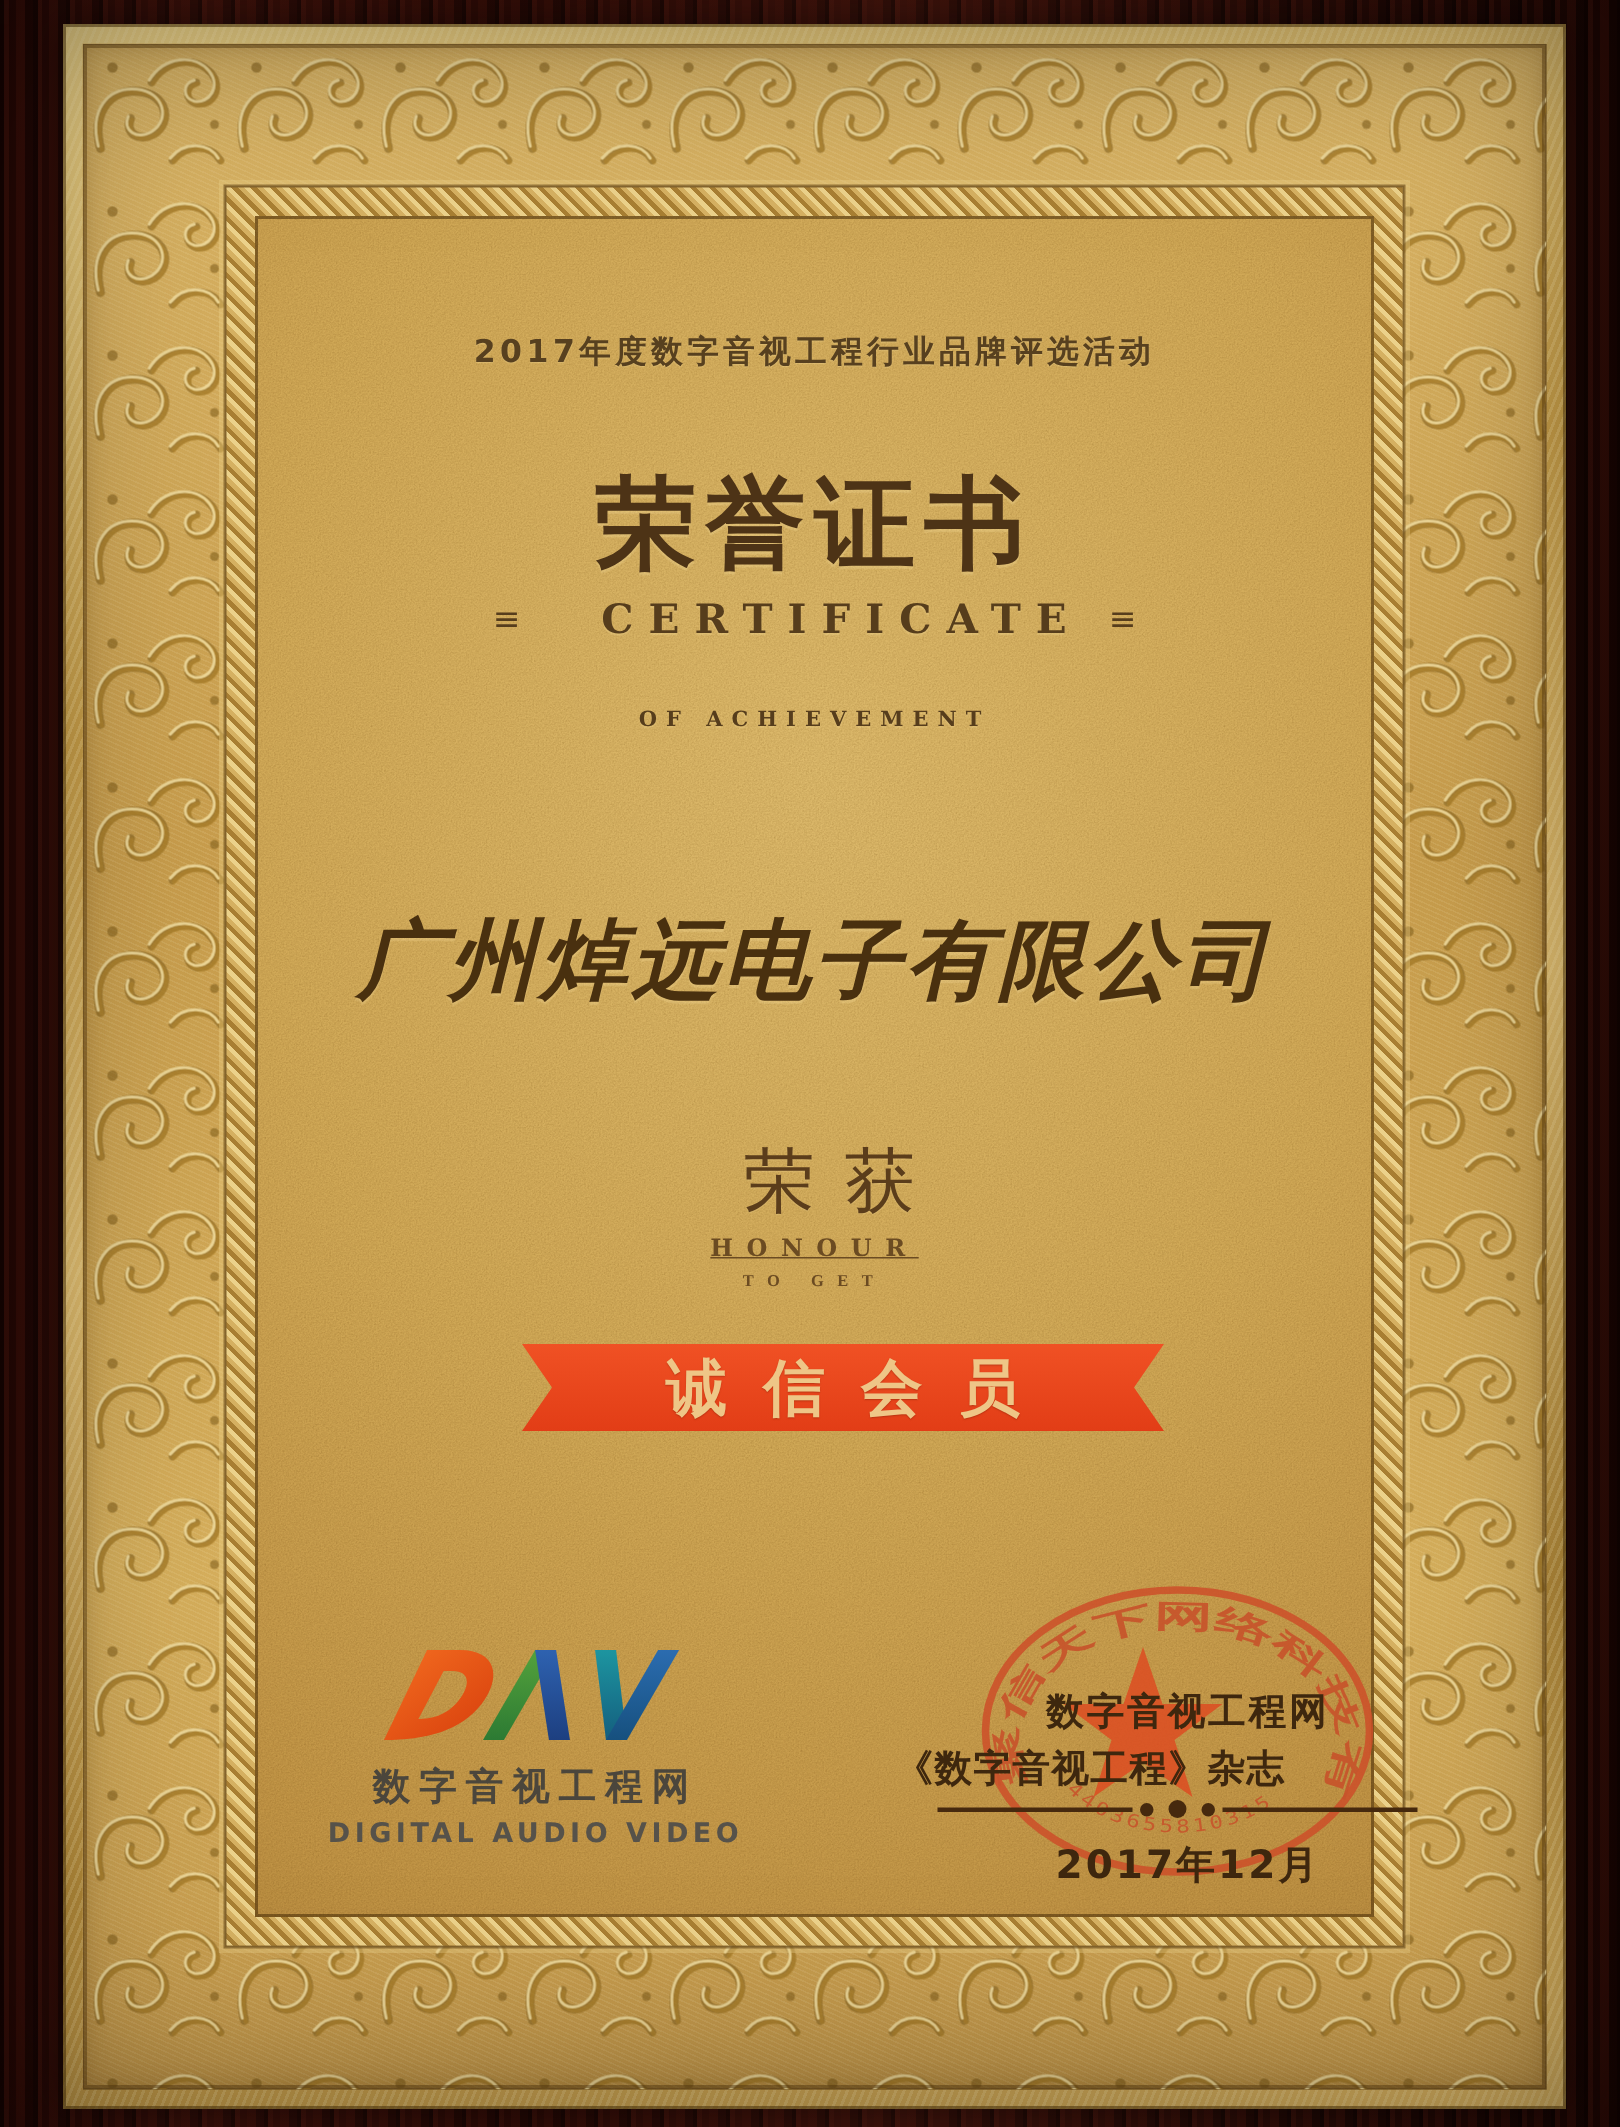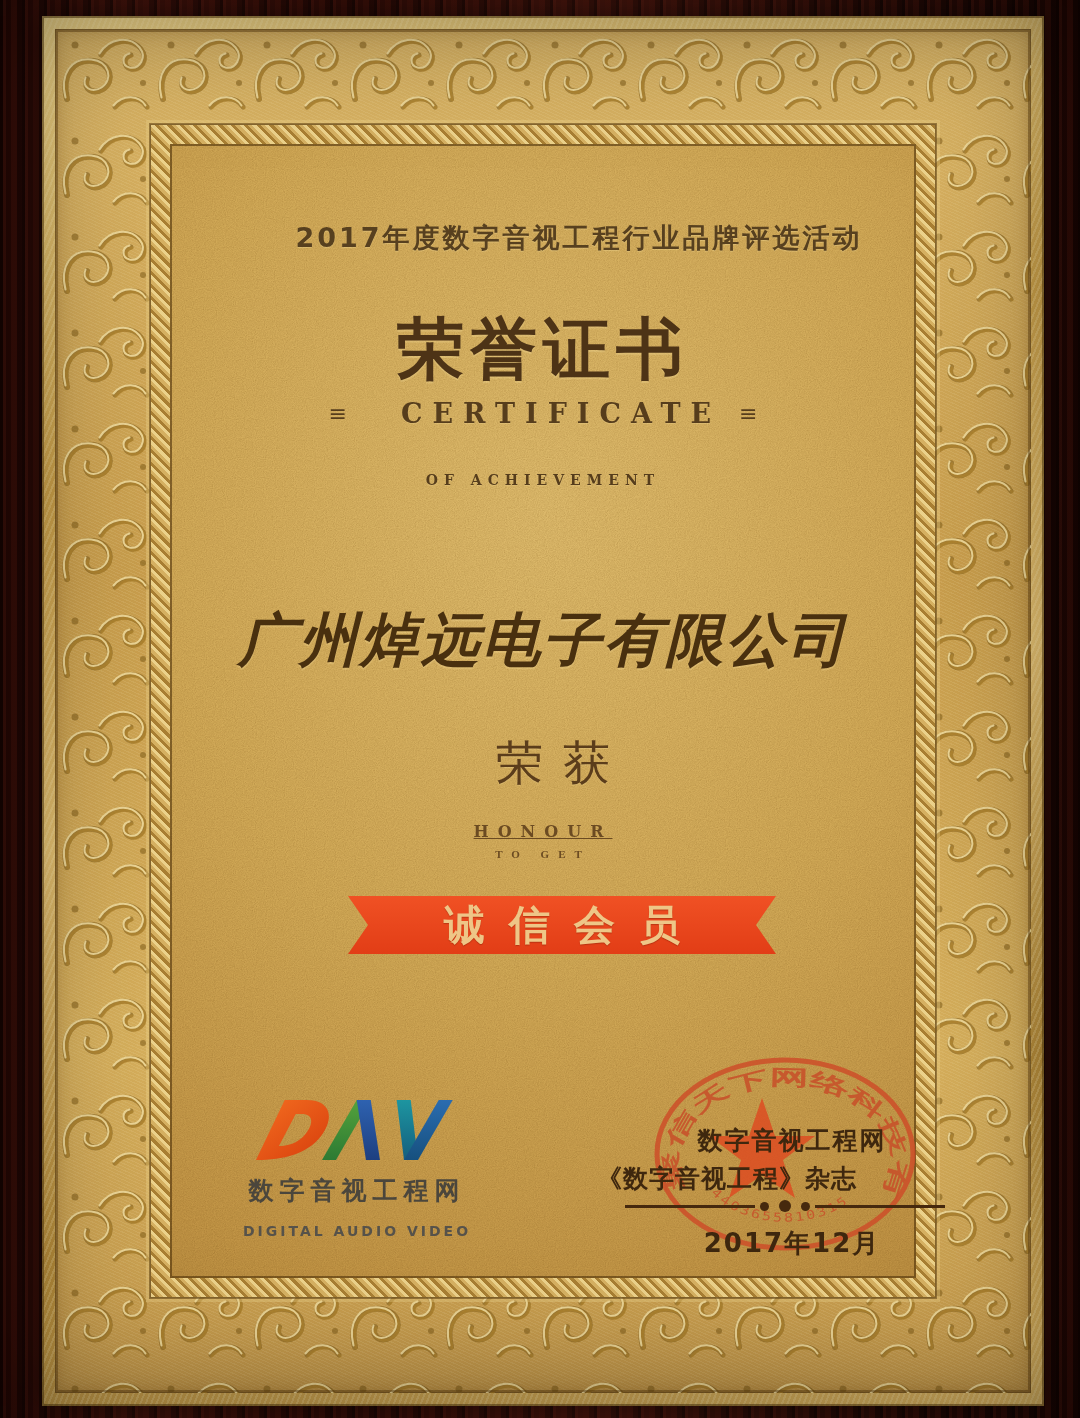--- a/index.html
+++ b/index.html
@@ -27,49 +27,49 @@
   .molding{position:absolute;inset:96px;
     border:19px solid #c79f4e;
     border-image:repeating-linear-gradient(45deg,#ecd28b 0 3px,#a97f33 3px 6px,#d6b162 6px 9px) 19;
     box-shadow:0 0 0 2px rgba(92,62,15,.55), 0 0 0 5px rgba(238,212,140,.35), inset 0 0 0 2px rgba(80,52,10,.6);
     background:radial-gradient(120% 90% at 50% 32%,#dcb96b 0%,#d0a856 45%,#c19445 80%,#b1863c 100%);
     background-clip:padding-box;}
   .grain{position:absolute;inset:0;width:100%;height:100%;mix-blend-mode:multiply;opacity:.5;display:block;pointer-events:none;}
   
   .content{position:absolute;inset:0;z-index:5;}
   .cline{position:absolute;left:0;width:100%;text-align:center;white-space:nowrap;}
-  .event-line{top:204px;font-size:27px;font-weight:bold;color:#57401f;letter-spacing:3px;
-    text-shadow:0 1px 1px rgba(250,226,160,.35);margin-left:36px;}
+  .event-line{top:204px;font-size:21px;font-weight:bold;color:#57401f;letter-spacing:3px;
+    text-shadow:0 1px 1px rgba(250,226,160,.35);}
   .title-cn{top:256px;font-size:67px;font-weight:bold;color:#4d3316;letter-spacing:6px;
     font-family:"DejaVu Serif","DejaVu Sans",serif;text-shadow:0 2px 1px rgba(250,226,160,.3);margin-top:32px;}
   .title-en-row{top:382px;display:flex;justify-content:center;align-items:center;gap:18px;
     color:#563d1c;font-family:"DejaVu Serif",serif;}
   .flourish{font-size:22px;line-height:1;color:#563d1c;}
   .title-en{font-size:27px;font-weight:600;letter-spacing:10px;text-shadow:0 1px 1px rgba(250,226,160,.3);margin-left:36px;}
   .title-en-sub{top:424px;font-size:14px;font-weight:bold;letter-spacing:6px;color:#563d1c;
     font-family:"DejaVu Serif",serif;text-shadow:0 1px 1px rgba(250,226,160,.3);margin-top:32px;}
   .recipient{top:586px;font-size:58px;font-weight:bold;color:#49300f;letter-spacing:3px;
     text-shadow:0 2px 1px rgba(250,226,160,.28);font-style:italic;}
-  .honour-cn{top:716px;font-size:47px;color:#5b3d1b;letter-spacing:20px;padding-left:20px;
+  .honour-cn{top:740px;font-size:47px;color:#5b3d1b;letter-spacing:20px;padding-left:20px;
     font-family:"DejaVu Serif",serif;text-shadow:0 1px 1px rgba(250,226,160,.3);}
   .honour-en1{top:806px;font-size:16px;font-weight:bold;letter-spacing:9px;color:#6b4b22;font-family:"DejaVu Serif",serif;text-decoration:underline;}
   .honour-en2{top:832px;font-size:11px;font-weight:bold;letter-spacing:9px;color:#6b4b22;font-family:Liberation Serif, serif;}
   
   .ribbon{position:absolute;left:306px;top:880px;width:428px;height:58px;
     background:linear-gradient(180deg,#f05124,#e23d16);
     clip-path:polygon(0 0,100% 0,calc(100% - 20px) 50%,100% 100%,0 100%,20px 50%);
     display:flex;align-items:center;justify-content:center;
     filter:drop-shadow(0 2px 3px rgba(90,40,5,.3));}
   .ribbon-label{font-size:41px;font-weight:bold;color:#eec687;letter-spacing:24px;padding-left:24px;
     text-shadow:0 1px 1px rgba(120,30,5,.4);}
   
   .logo-block{position:absolute;left:150px;top:1078px;width:330px;text-align:center;}
   .dav{display:block;margin:0 auto;}
   .logo-cn{margin-top:6px;font-size:25px;font-weight:bold;color:#4b463c;letter-spacing:6px;}
-  .logo-en{margin-top:16px;font-size:14px;font-weight:bold;color:#56524a;letter-spacing:3px;}
+  .logo-en{margin-top:5px;font-size:18px;font-weight:bold;color:#56524a;letter-spacing:3px;}
   .sr{position:absolute;width:1px;height:1px;overflow:hidden;clip-path:inset(50%);}
   
   .stamp-group{position:absolute;left:555px;top:1008px;width:390px;height:345px;}
   .seal{position:absolute;left:45px;top:22px;mix-blend-mode:multiply;opacity:.95;}
   .issuer-1{position:absolute;left:0;width:100%;top:100px;text-align:center;font-size:25px;font-weight:bold;
     color:#3e270e;letter-spacing:2px;z-index:3;}
   .issuer-2{position:absolute;left:0;width:100%;top:138px;text-align:left;font-size:25px;font-weight:bold;
     color:#3e270e;letter-spacing:1px;z-index:3;}
   .sig-rule{position:absolute;left:28px;right:42px;top:176px;display:flex;align-items:center;z-index:3;}
   .sig-rule .bar{flex:1;height:3px;background:#46290e;}

